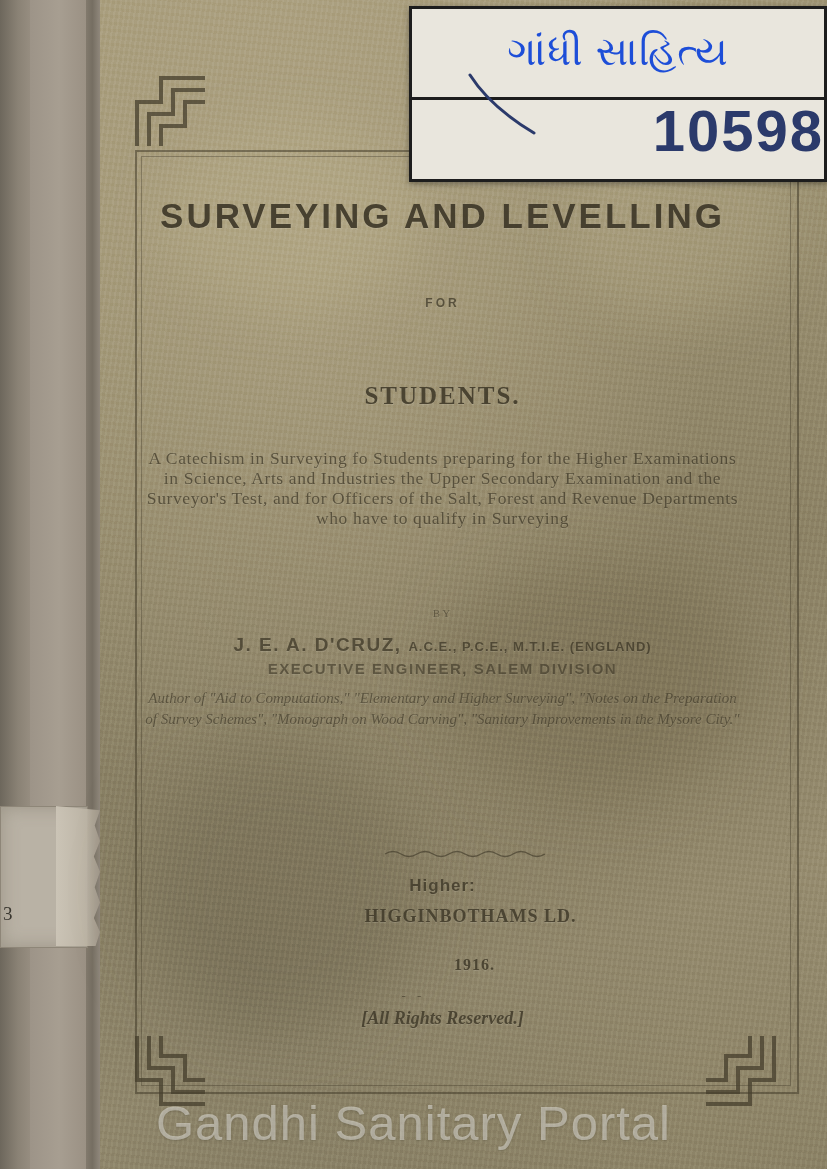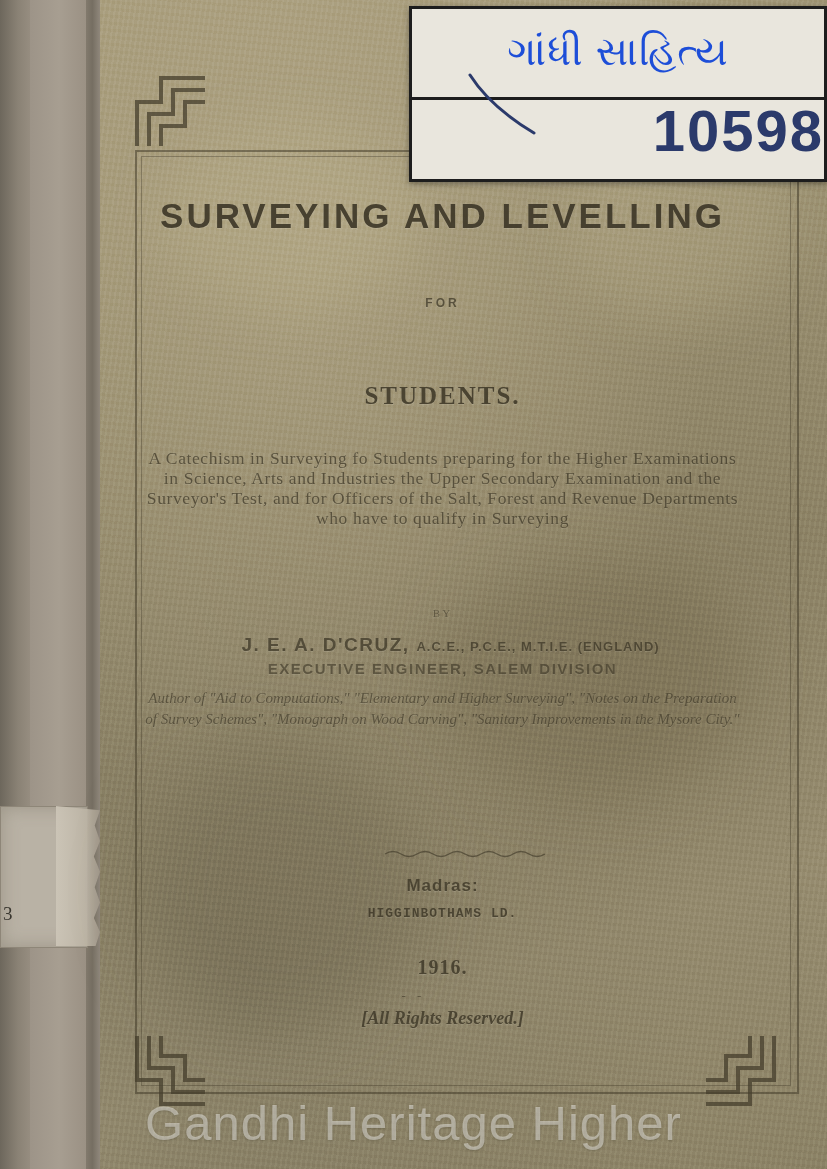--- a/index.html
+++ b/index.html
@@ -207,21 +207,20 @@
     letter-spacing: 2px;
     opacity: .55;
   }
   .t-author {
     top: 634px;
     font-family: "Liberation Sans", sans-serif;
     font-weight: 700;
     font-size: 19px;
     letter-spacing: 1.5px;
     opacity: .72;
-    padding-left: 8px;
   }
   .t-author .small { font-size: 13px; letter-spacing: 1px; }
   .t-role {
     top: 660px;
     font-family: "Liberation Sans", sans-serif;
     font-weight: 700;
     font-size: 15px;
     letter-spacing: 1.5px;
     opacity: .60;
   }
@@ -250,33 +249,35 @@
   .t-city {
     top: 876px;
     font-family: "Liberation Sans", sans-serif;
     font-weight: 700;
     font-size: 17px;
     letter-spacing: 1px;
     opacity: .78;
   }
   .t-publisher {
     top: 906px;
-    font-family: Liberation Mono, monospace;
-    font-weight: 700;
-    font-size: 13px;
+    font-family: Liberation Serif, serif;
+    font-weight: 700;
+    font-size: 18px;
     letter-spacing: 1px;
     opacity: .80;
+    margin-left: 28px;
   }
   .t-year {
     top: 956px;
     font-family: "Liberation Serif", serif;
     font-weight: 700;
-    font-size: 20px;
+    font-size: 16px;
     letter-spacing: 1px;
     opacity: .80;
+    margin-left: 32px;
   }
   .dashes {
     position: absolute;
     left: 0; right: 0;
     top: 988px;
     text-align: center;
     font-size: 13px;
     color: #3c3626;
     letter-spacing: 4px;
     opacity: .6;
@@ -376,20 +377,20 @@
     <span class="small">A.C.E., P.C.E., M.T.I.E. (ENGLAND)</span>
   </div>
 
   <div class="tb t-role">EXECUTIVE ENGINEER, SALEM DIVISION</div>
   <div class="tb t-works">Author of "Aid to Computations," "Elementary and Higher Surveying", "Notes on the Preparation of Survey Schemes", "Monograph on Wood Carving", "Sanitary Improvements in the Mysore City."</div>
 
   <svg class="rule-wavy" viewBox="0 0 164 10">
     <path d="M2 6 Q10 1 18 6 T34 6 T50 6 T66 6 T82 6 T98 6 T114 6 T130 6 T146 6 T162 6" fill="none" stroke="#3c3626" stroke-width="1.4"></path>
   </svg>
 
-  <div class="tb t-city">Madras:</div>
+  <div class="tb t-city">Higher:</div>
   <div class="tb t-publisher">HIGGINBOTHAMS LD.</div>
   <div class="tb t-year">1916.</div>
   <div class="dashes">- -</div>
   <div class="tb t-rights">[All Rights Reserved.]</div>
 
-  <div class="watermark">Gandhi Heritage Higher</div>
+  <div class="watermark">Gandhi Sanitary Portal</div>
 </div>
 
 </body></html>

